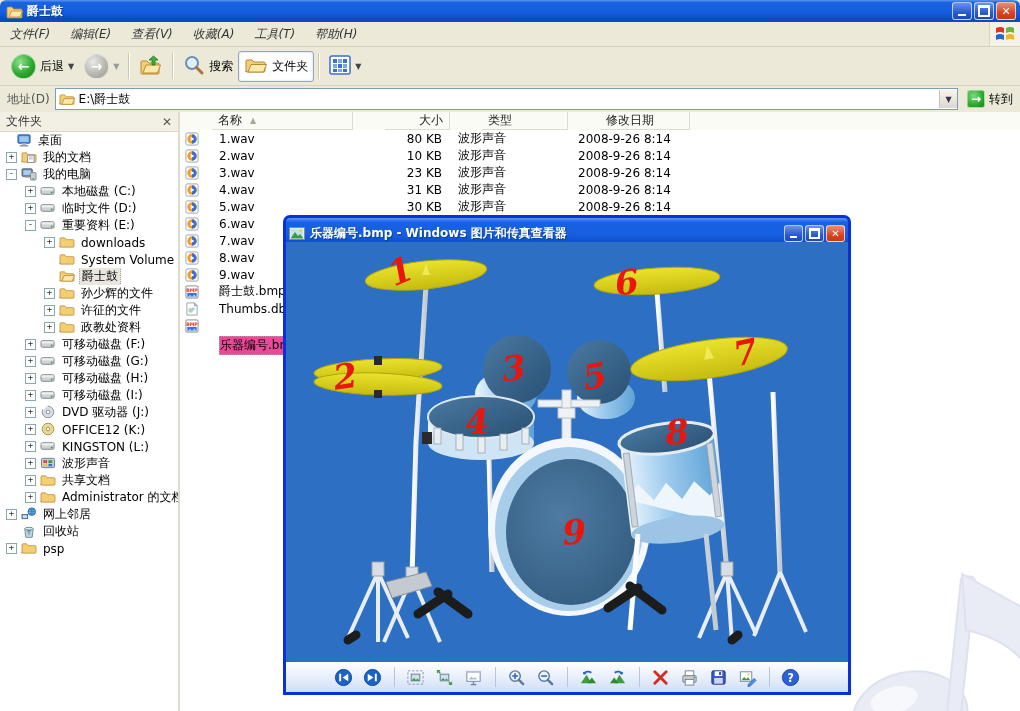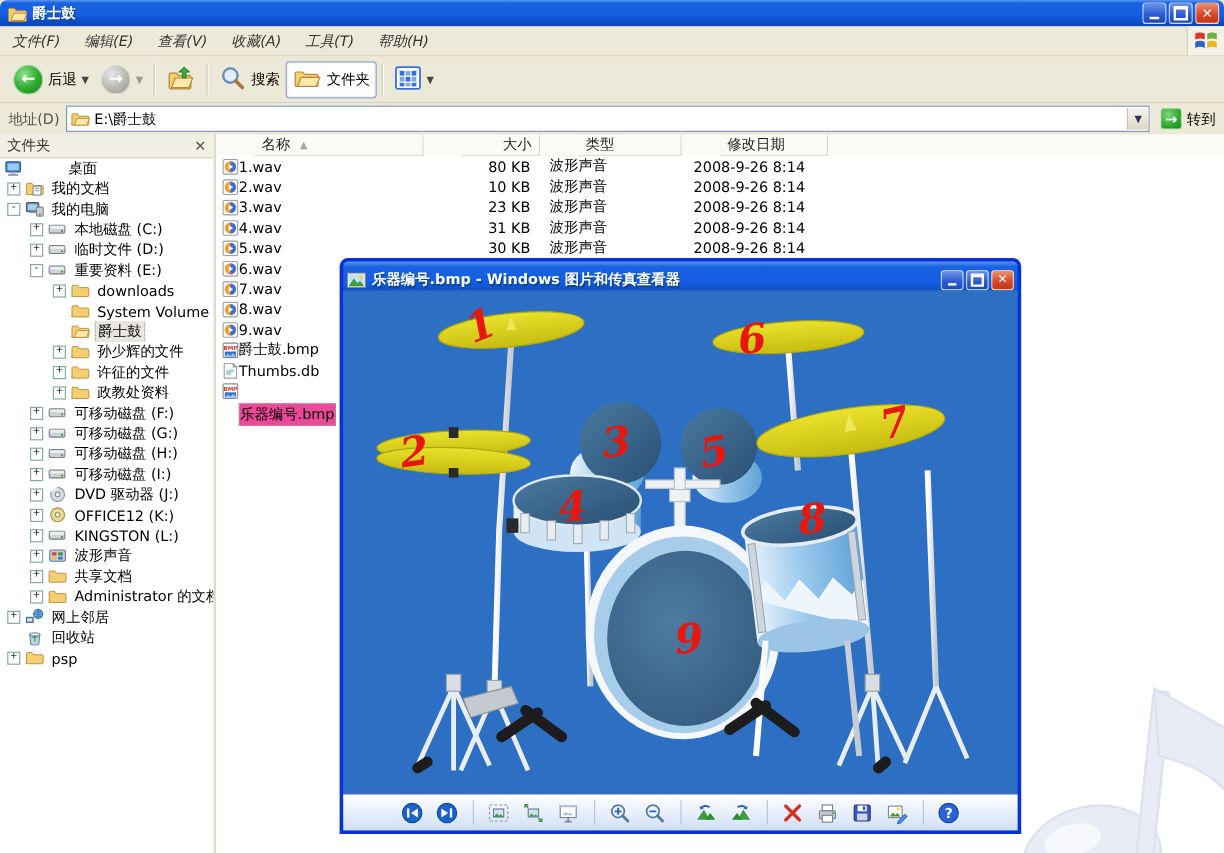--- a/index.html
+++ b/index.html
@@ -59,21 +59,21 @@
   .ticon{width:17px;height:15px;margin-right:3px;flex:0 0 auto;}
   .tlabel{padding:0 2px;}
   
   .filelist{position:absolute;left:180px;top:0;right:0;bottom:0;background:#fff;}
   .fl-header{display:grid;grid-template-columns:173px 97px 118px 122px;height:18px;background:#fbfbf6;}
   .fl-h-cell{border-right:1px solid #e0dccb;border-bottom:1px solid #e0dccb;display:flex;align-items:center;
     padding:0 6px;color:#222;margin-left:32px;}
   .fl-h-cell.num{justify-content:flex-end;}
   .sortarrow{margin-left:8px;font-size:8px;color:#aaa69a;}
   .fl-row{display:grid;grid-template-columns:173px 97px 118px 122px;height:17px;align-items:center;}
-  .fl-name{display:flex;align-items:center;gap:0;padding-left:4px;overflow:hidden;white-space:nowrap;}
+  .fl-name{display:flex;align-items:center;gap:20px;padding-left:4px;overflow:hidden;white-space:nowrap;}
   .fl-size{text-align:right;padding-right:8px;}
   .fl-type{padding-left:8px;}
   .fl-date{padding-left:10px;}
   .fl-row.selected .fl-nametext{background:#ec4899;border:1px dotted #a9a596;margin-top:40px;}
   .ficon{width:15px;height:14px;flex:0 0 auto;}
   .musicnote{position:absolute;right:-28px;bottom:-42px;width:210px;height:205px;}
   
   .viewer{position:absolute;left:283px;top:215px;width:568px;height:480px;box-sizing:border-box;
     border:3px solid #0831d9;border-radius:7px 7px 0 0;background:#0831d9;}
   .v-titlebar{height:31px;display:flex;align-items:center;padding:0 3px;border-radius:4px 4px 0 0;
@@ -213,21 +213,21 @@
     </div>
   </div>
 
   <div class="content">
     <div class="sidebar">
       <div class="sb-header">
         <span>文件夹</span>
         <span class="sb-close">✕</span>
       </div>
       <div id="tree">
-          <div class="tree-row" style="padding-left: 3px; gap: 32px;">
+          <div class="tree-row" style="padding-left: 16px;">
             <span class="ticon"><svg viewBox="0 0 17 15" width="16" height="14">
                 <rect x="2" y="2" width="13" height="9" rx="1" fill="#4a8ad8" stroke="#2a5a98"></rect>
                 <rect x="3.5" y="3.5" width="10" height="6" fill="#9cc8f0"></rect>
                 <rect x="6" y="11" width="5" height="2" fill="#b0b8c0"></rect>
                 <rect x="4" y="13" width="9" height="1.5" fill="#8a949c"></rect>
               </svg></span>
             <span class="tlabel">桌面</span>
           </div>
           <div class="tree-row" style="padding-left: 6px;">
             <span class="exp">+</span>

